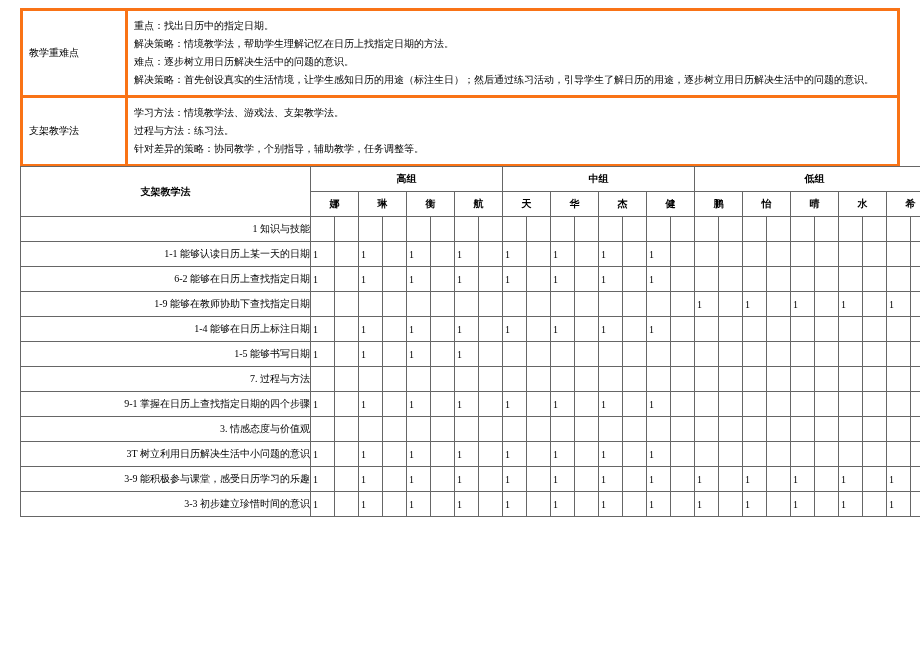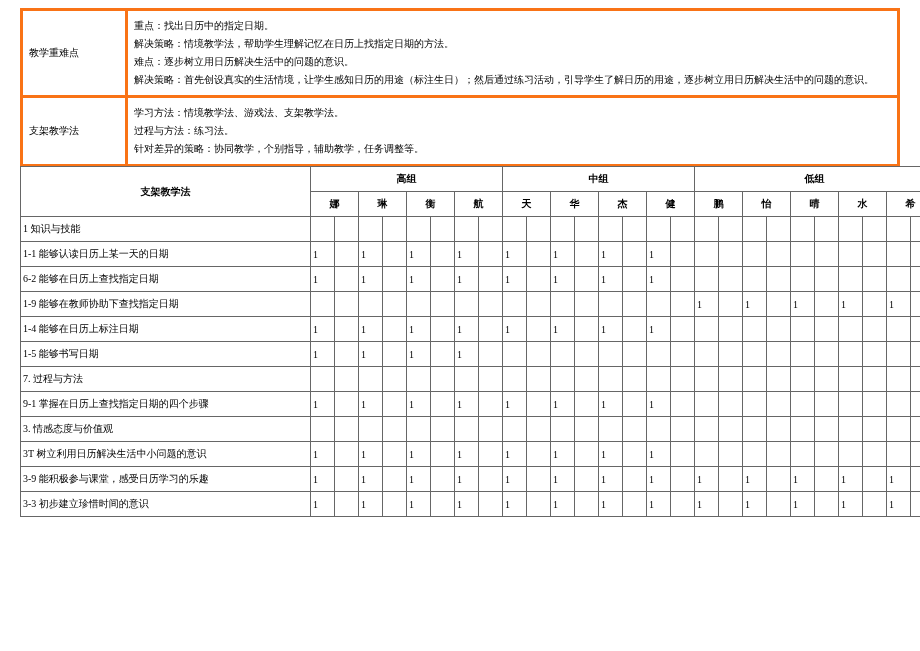--- a/index.html
+++ b/index.html
@@ -46,21 +46,21 @@
     font-size: 10px;
     padding: 0;
     vertical-align: middle;
     height: 24px;
   }
   table.obj th {
     font-weight: bold;
     text-align: center;
   }
   .obj .rowlabel {
-    text-align: left;
+    text-align: right;
     padding-left: 2px;
   }
   .obj .cell {
     text-align: left;
     padding-left: 2px;
   }
   .obj .grouphdr {
     text-align: center;
   }
   .col-objlabel { width: 290px; }

